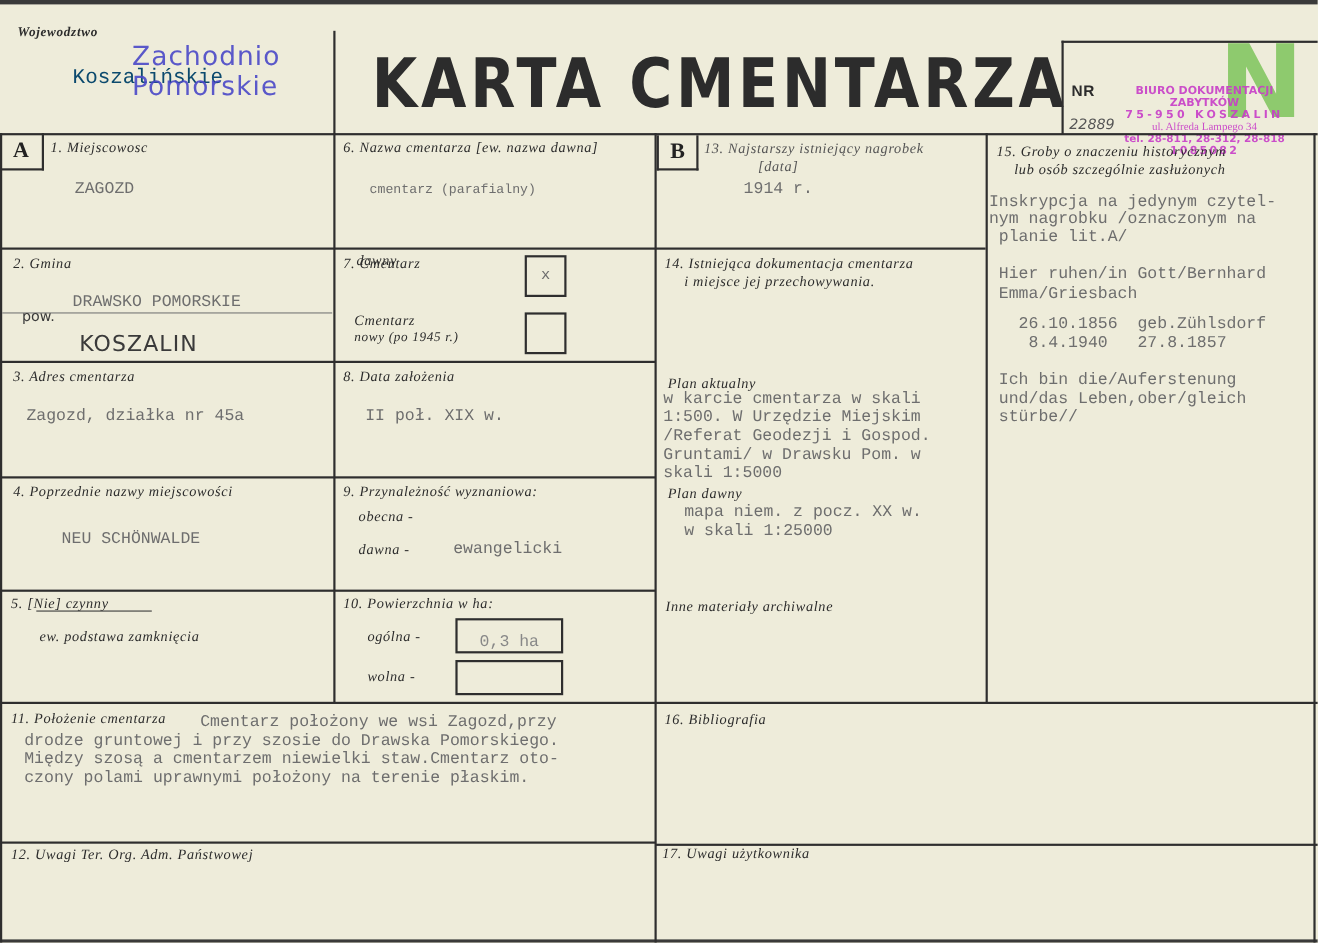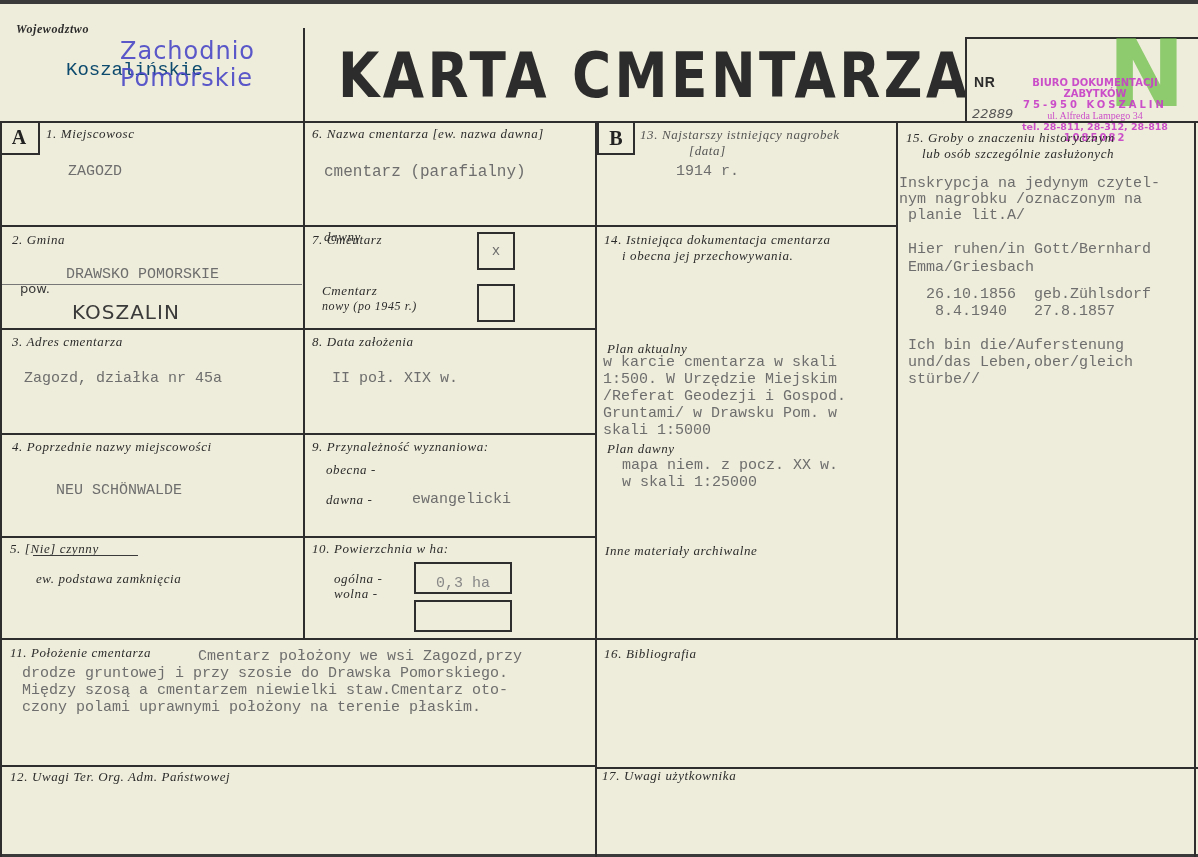--- a/index.html
+++ b/index.html
@@ -118,58 +118,58 @@
   <div class="typed" style="left:24px;top:371px;">Zagozd, działka nr 45a</div>
 
   <div class="lbl" style="left:12px;top:439px;">4. Poprzednie nazwy miejscowości</div>
   <div class="typed" style="left:56px;top:483px;">NEU SCHÖNWALDE</div>
 
   <div class="lbl" style="left:10px;top:541px;">5. [Nie] czynny</div>
   <div class="line-h" style="left:33px;top:555px;width:105px;height:1px;background:#3a3a3a;"></div>
   <div class="lbl" style="left:36px;top:571px;">ew. podstawa zamknięcia</div>
 
   <div class="lbl" style="left:312px;top:126px;">6. Nazwa cmentarza [ew. nazwa dawna]</div>
-  <div class="typed" style="left:324px;top:164px;font-size:16px;text-align:right;">cmentarz (parafialny)</div>
+  <div class="typed" style="left:336px;top:164px;font-size:12px;text-align:right;">cmentarz (parafialny)</div>
 
   <div class="lbl" style="left:312px;top:232px;">7. Cmentarz</div>
   <div class="lbl" style="left:324px;top:229px;">dawny</div>
   <div class="chk" style="left:477px;top:232px;">x</div>
   <div class="lbl" style="left:322px;top:283px;">Cmentarz</div>
   <div class="lbl" style="left:322px;top:299px;font-size:12px;">nowy (po 1945 r.)</div>
   <div class="chk" style="left:477px;top:284px;"></div>
 
   <div class="lbl" style="left:312px;top:334px;">8. Data założenia</div>
   <div class="typed" style="left:332px;top:371px;">II poł. XIX w.</div>
 
   <div class="lbl" style="left:312px;top:439px;">9. Przynależność wyznaniowa:</div>
   <div class="lbl" style="left:326px;top:462px;">obecna -</div>
   <div class="lbl" style="left:326px;top:492px;">dawna -</div>
   <div class="typed" style="left:412px;top:492px;">ewangelicki</div>
 
   <div class="lbl" style="left:312px;top:541px;">10. Powierzchnia w ha:</div>
   <div class="lbl" style="left:334px;top:571px;">ogólna -</div>
   <div class="areabox" style="left:414px;top:562px;">0,3 ha</div>
-  <div class="lbl" style="left:334px;top:586px;">wolna -</div>
+  <div class="lbl" style="left:334px;top:607px;">wolna -</div>
   <div class="areabox" style="left:414px;top:600px;"></div>
 
   <div class="lbl" style="left:10px;top:645px;">11. Położenie cmentarza</div>
-  <div class="typed" style="left:198px;top:649px;">Cmentarz położony we wsi Zagozd,przy</div>
+  <div class="typed" style="left:182px;top:649px;">Cmentarz położony we wsi Zagozd,przy</div>
   <div class="typed" style="left:22px;top:683px;">Między szosą a cmentarzem niewielki staw.Cmentarz oto-</div>
   <div class="typed" style="left:22px;top:666px;">drodze gruntowej i przy szosie do Drawska Pomorskiego.</div>
   <div class="typed" style="left:22px;top:700px;">czony polami uprawnymi położony na terenie płaskim.</div>
 
   <div class="lbl" style="left:10px;top:769px;">12. Uwagi Ter. Org. Adm. Państwowej</div>
 
   <div class="letterbox" style="left:597px;top:123px;width:34px;height:30px;border-left:2px solid #2e2e2e;">B</div>
   <div class="lbl" style="left:640px;top:127px;color:#555;">13. Najstarszy istniejący nagrobek</div>
   <div class="lbl" style="left:689px;top:143px;color:#555;">[data]</div>
   <div class="typed" style="left:676px;top:164px;">1914 r.</div>
 
   <div class="lbl" style="left:604px;top:232px;">14. Istniejąca dokumentacja cmentarza</div>
-  <div class="lbl" style="left:622px;top:248px;">i obecna jej przechowywania.</div>
+  <div class="lbl" style="left:622px;top:248px;">i miejsce jej przechowywania.</div>
   <div class="lbl" style="left:607px;top:341px;">Plan aktualny</div>
   <div class="typed" style="left:603px;top:355px;">w karcie cmentarza w skali</div>
   <div class="typed" style="left:603px;top:372px;">1:500. W Urzędzie Miejskim</div>
   <div class="typed" style="left:603px;top:389px;">/Referat Geodezji i Gospod.</div>
   <div class="typed" style="left:603px;top:406px;">Gruntami/ w Drawsku Pom. w</div>
   <div class="typed" style="left:603px;top:423px;">skali 1:5000</div>
   <div class="lbl" style="left:607px;top:441px;">Plan dawny</div>
   <div class="typed" style="left:622px;top:458px;">mapa niem. z pocz. XX w.</div>
   <div class="typed" style="left:622px;top:475px;">w skali 1:25000</div>
   <div class="lbl" style="left:605px;top:543px;">Inne materiały archiwalne</div>

